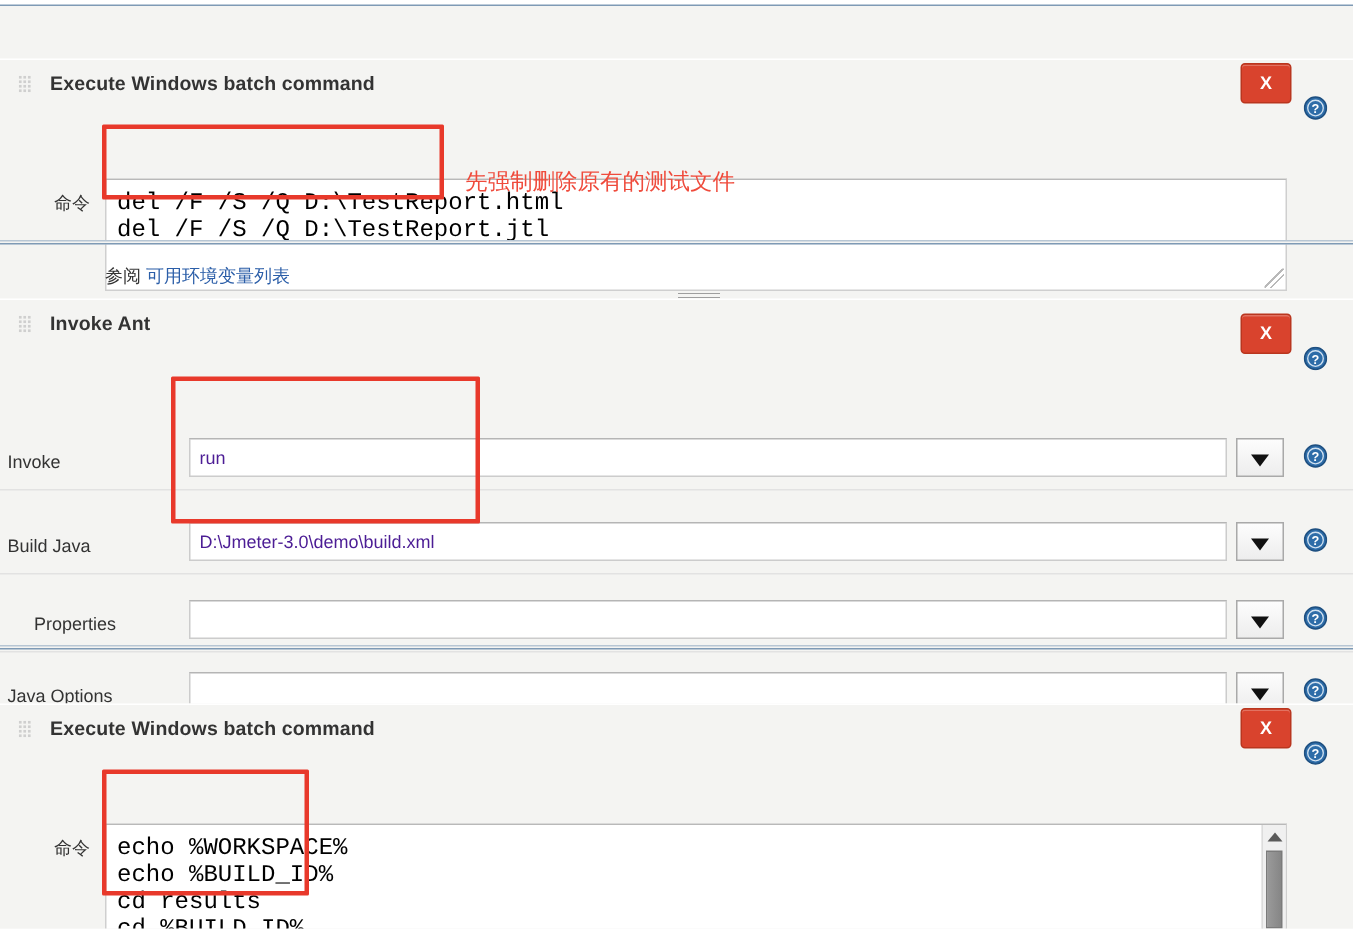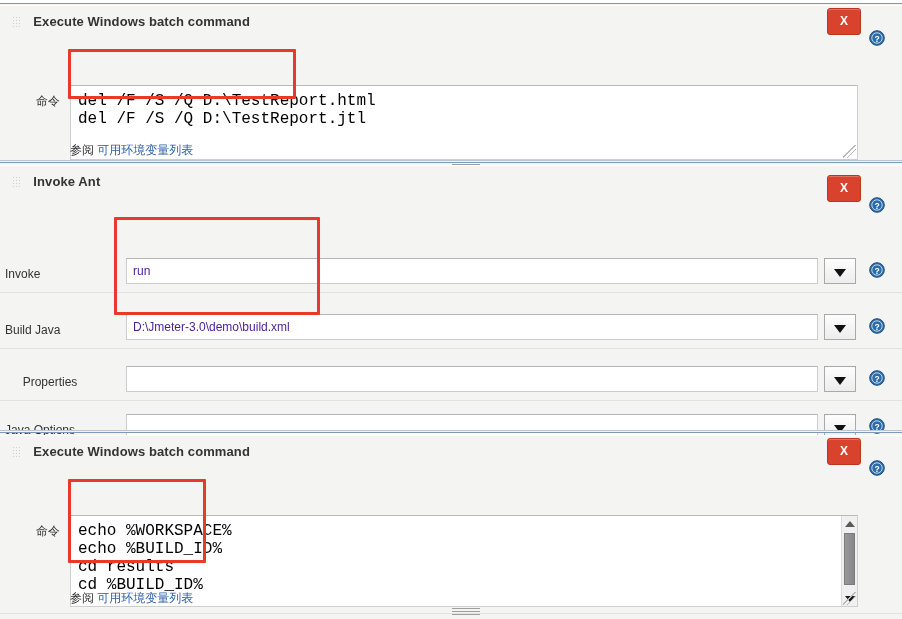--- a/index.html
+++ b/index.html
@@ -22,20 +22,21 @@
     height: 619px;
     position: relative;
     background: #f4f4f2;
   }
 
   
   .section {
     position: relative;
     background: #f4f4f2;
     border-top: 1px solid #ffffff;
+    margin-top: 34px;
   }
   .sep {
     height: 3px;
     background: #f4f4f2;
     border-top: 1px solid #b7c6d4;
     border-bottom: 1px solid #7e9ab5;
     box-sizing: border-box;
   }
   .sep-top {
     height: 4px;
@@ -293,20 +294,21 @@
       <div class="ta-hdrag" style="left:452px;top:121px;width:28px;"></div>
       <div class="divider-line" style="top:126px;left:0;right:0;"></div>
     </div>
 
     <div class="ref" style="left:70px;top:136px;">
       <span>参阅</span>
       <a>可用环境变量列表</a>
     </div>
 
     <div class="redbox" style="left:68px;top:43px;width:228px;height:50px;"></div>
+    <div class="annot" style="left:310px;top:72px;">先强制删除原有的测试文件</div>
   </div>
 
   <div class="sep" style="position:absolute;left:0;top:160px;width:902px;"></div>
 
   <div class="section" style="position:absolute;left:0;top:165px;width:902px;height:265px;">
 
     <div class="sec-head">
       <span class="drag-handle"></span>
       <span class="sec-title">Invoke Ant</span>
     </div>

